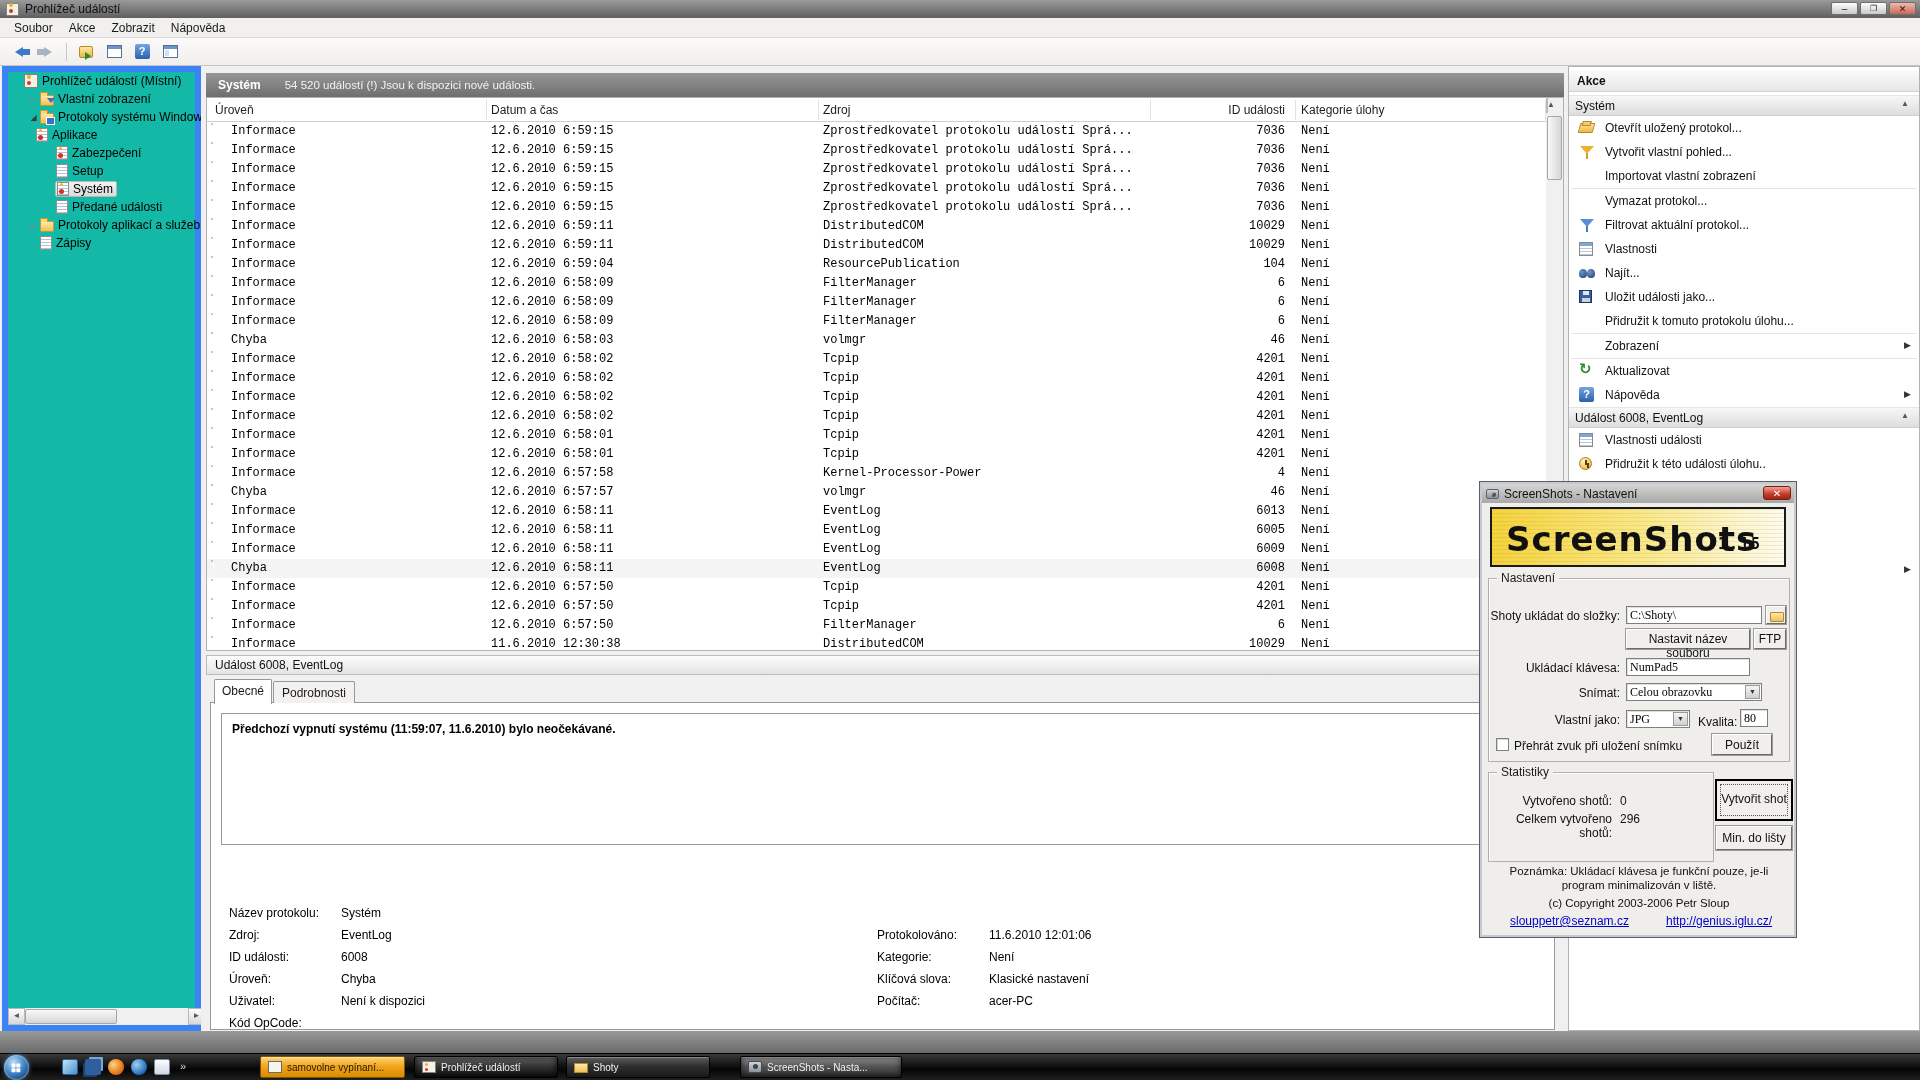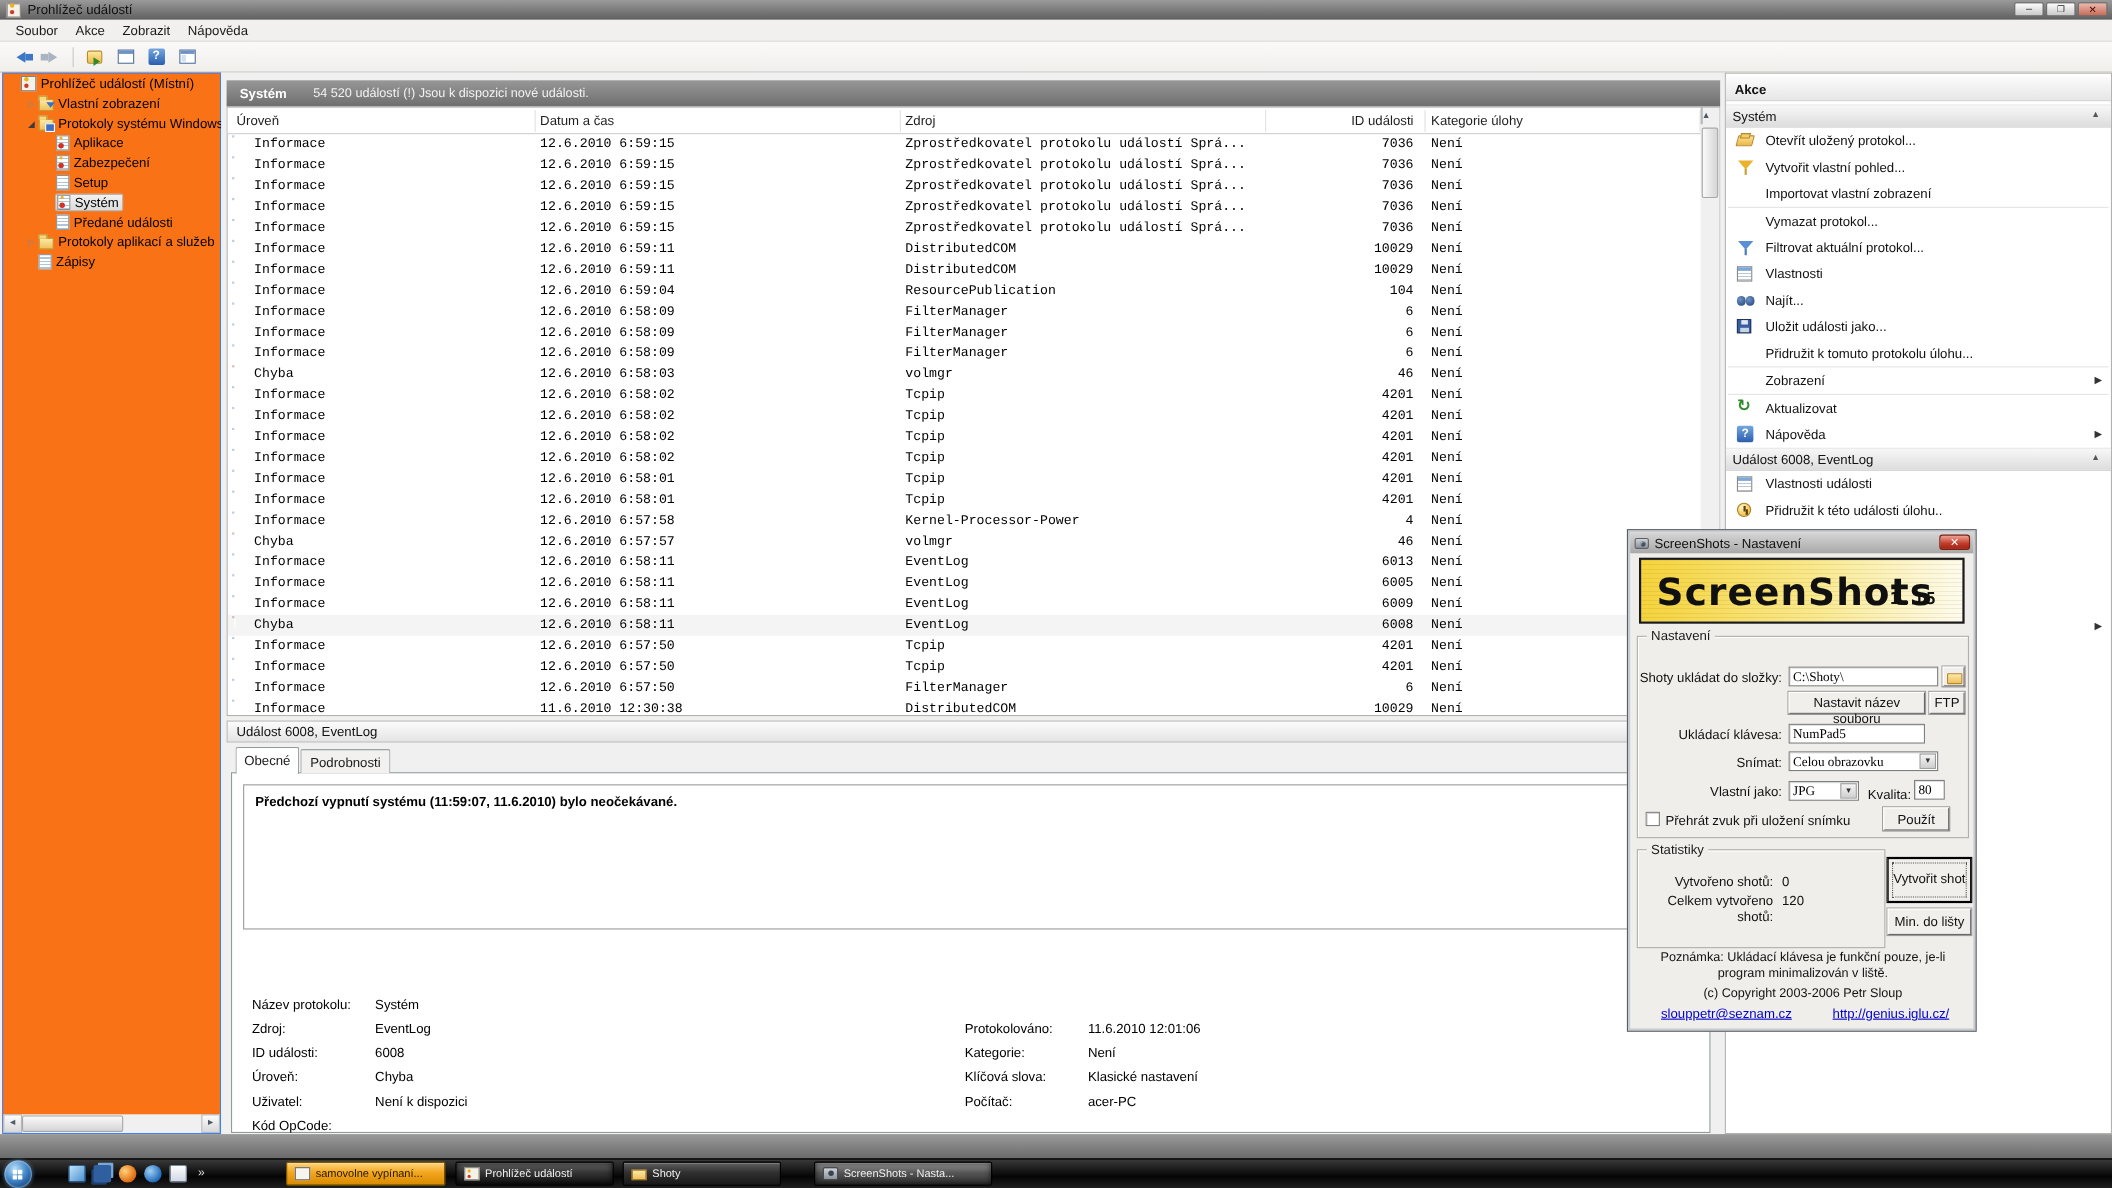--- a/index.html
+++ b/index.html
@@ -31,21 +31,21 @@
   .arrow-fwd::before { content:""; position:absolute; right:8px; top:-3px; width:7px; height:6px; background:#a9b4c0; }
   .ico-export { width:14px; height:12px; background:linear-gradient(#ffe9a0,#edbb44); border:1px solid #b9892b; border-radius:2px; position:relative; }
   .ico-export::after { content:""; position:absolute; right:-3px; bottom:-3px; width:0; height:0; border:4px solid transparent; border-left:6px solid #2f8a2f; }
   .ico-console { width:15px; height:13px; background:#fff; border:1px solid #55719a; position:relative; }
   .ico-console::before { content:""; position:absolute; left:0; right:0; top:0; height:3px; background:#6b93c8; }
   .ico-console.pane::after { content:""; position:absolute; left:1px; top:4px; bottom:1px; width:4px; background:#cfe0f2; }
   .ico-help { width:15px; height:15px; border-radius:2px; background:linear-gradient(#74a7e0,#2b5fae); color:#fff; font-weight:bold; font-size:11px; text-align:center; line-height:15px; }
   .ico-help::after { content:"?"; }
 
   
-  #tree-panel { position:absolute; left:2px; top:66px; width:199px; height:965px; background:#f97316; border:1px solid #3b82f6; }
+  #tree-panel { position:absolute; left:2px; top:66px; width:199px; height:965px; background:#14b8a6; border:6px solid #3b82f6; }
   .tree-row { height:18px; display:flex; align-items:center; white-space:nowrap; }
   .exp { width:11px; font-size:8px; color:#888; text-align:center; flex:none; }
   .exp.expanded::after { content:"◢"; color:#3c3c3c; }
   .exp.collapsed::after { content:"▷"; }
   .tsel { display:flex; align-items:center; gap:4px; padding:0 3px 0 1px; border-radius:2px; }
   .tsel.selected { background:linear-gradient(#f2f2f2,#dcdcdc); border:1px solid #b8b8b8; }
   .tree-label { color:#000; }
 
   
   .ti { width:14px; height:14px; position:relative; flex:none; }
@@ -281,21 +281,21 @@
             <span class="tree-label">Vlastní zobrazení</span>
           </span>
         </div>
         <div class="tree-row" style="padding-left: 20px;">
           <span class="exp expanded"></span>
           <span class="tsel">
             <span class="ti folder-windows"></span>
             <span class="tree-label">Protokoly systému Windows</span>
           </span>
         </div>
-        <div class="tree-row" style="padding-left: 36px;">
+        <div class="tree-row" style="padding-left: 16px;">
           <span class="exp"></span>
           <span class="tsel">
             <span class="ti log-red"></span>
             <span class="tree-label">Aplikace</span>
           </span>
         </div>
         <div class="tree-row" style="padding-left: 36px;">
           <span class="exp"></span>
           <span class="tsel">
             <span class="ti log-red"></span>
@@ -692,21 +692,21 @@
   <span class="checkbox" style="left:16px; top:256px;"></span>
   <span class="dlg-label" style="left:34px; top:257px; text-align:right;">Přehrát zvuk při uložení snímku</span>
   <span class="dlg-btn" style="left:232px; top:252px; width:60px; height:21px; padding-top:3px;">Použít</span>
 
   <div class="groupbox" id="gb-stats">
     <span class="gb-label">Statistiky</span>
   </div>
   <span class="stat-label" style="left:8px; top:312px; width:124px;">Vytvořeno shotů:</span>
   <span class="stat-val" style="left:140px; top:312px;">0</span>
   <span class="stat-label" style="left:8px; top:330px; width:124px;">Celkem vytvořeno shotů:</span>
-  <span class="stat-val" style="left:140px; top:330px;">120</span>
+  <span class="stat-val" style="left:140px; top:330px;">296</span>
   <span class="dlg-btn" id="btn-create"><span class="focusrect"></span><span class="bl">Vytvořit shot</span></span>
   <span class="dlg-btn" id="btn-min">Min. do lišty</span>
   <div class="dlg-note" style="top:382px;">Poznámka: Ukládací klávesa je funkční pouze, je-li program minimalizován v liště.</div>
   <div class="dlg-note" style="top:414px;">(c) Copyright 2003-2006 Petr Sloup</div>
   <span class="dlg-link" style="left:30px; top:432px;">slouppetr@seznam.cz</span>
   <span class="dlg-link" style="left:186px; top:432px;">http://genius.iglu.cz/</span>
 </div>
 
 <div id="taskbar">
   <span id="start-orb"></span>

